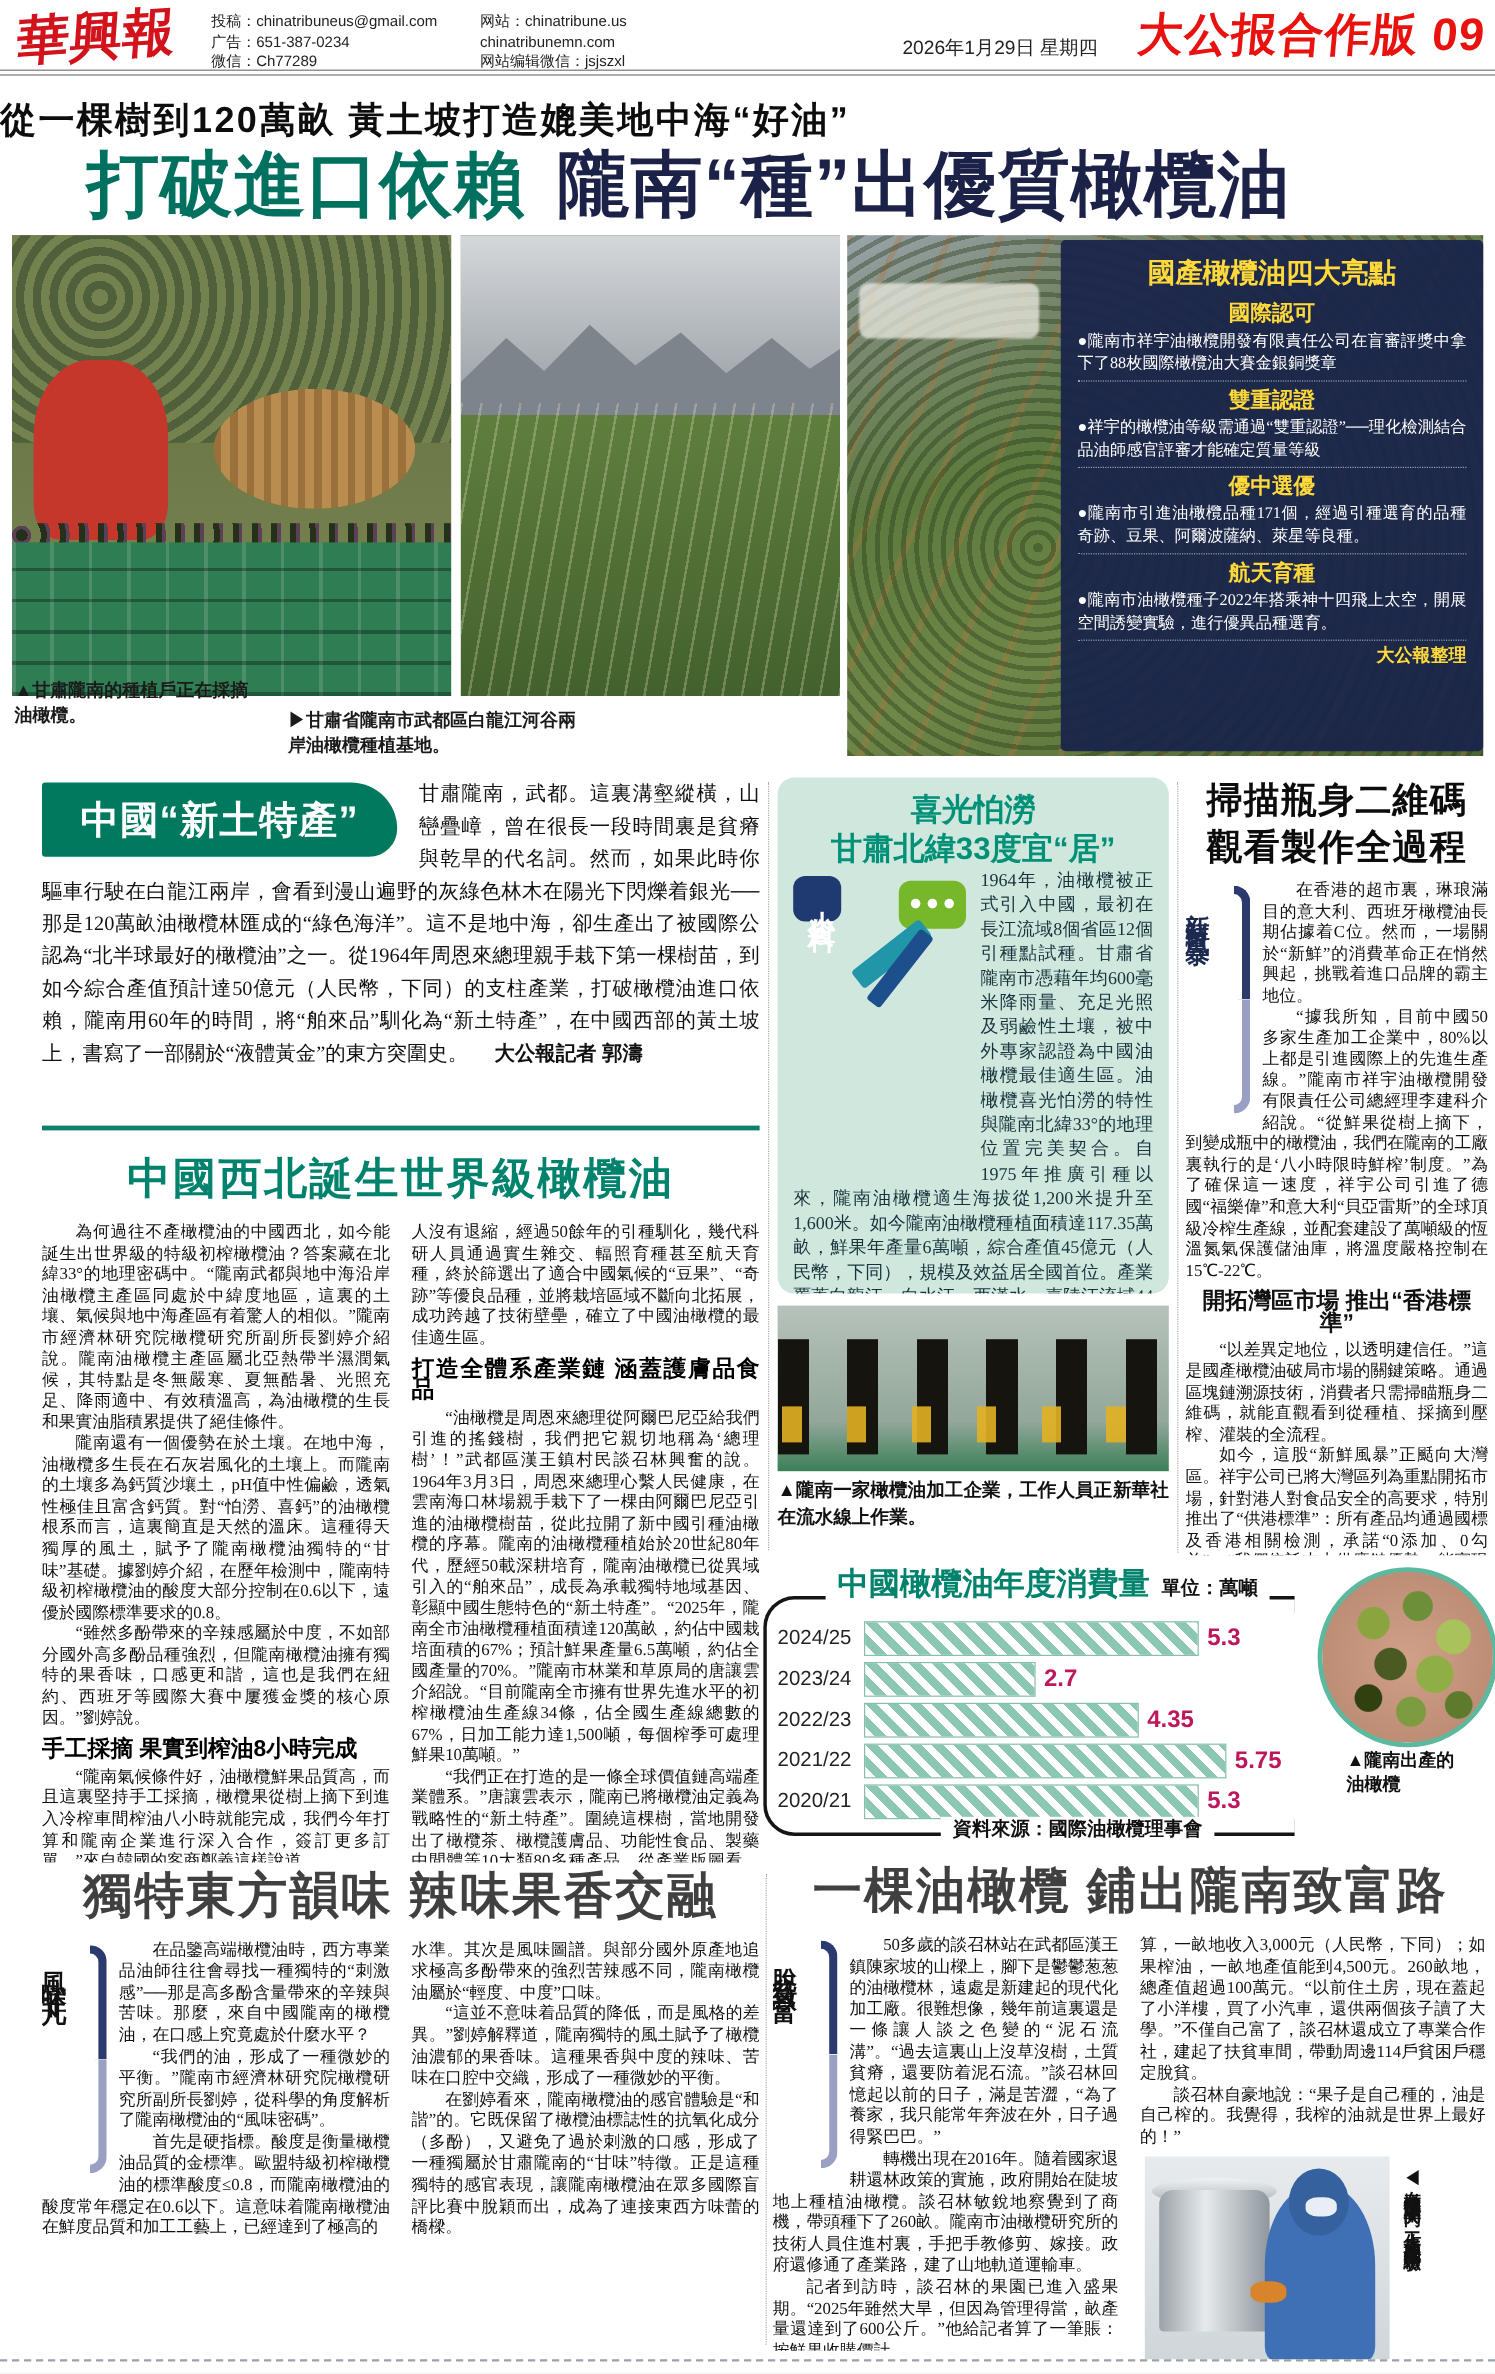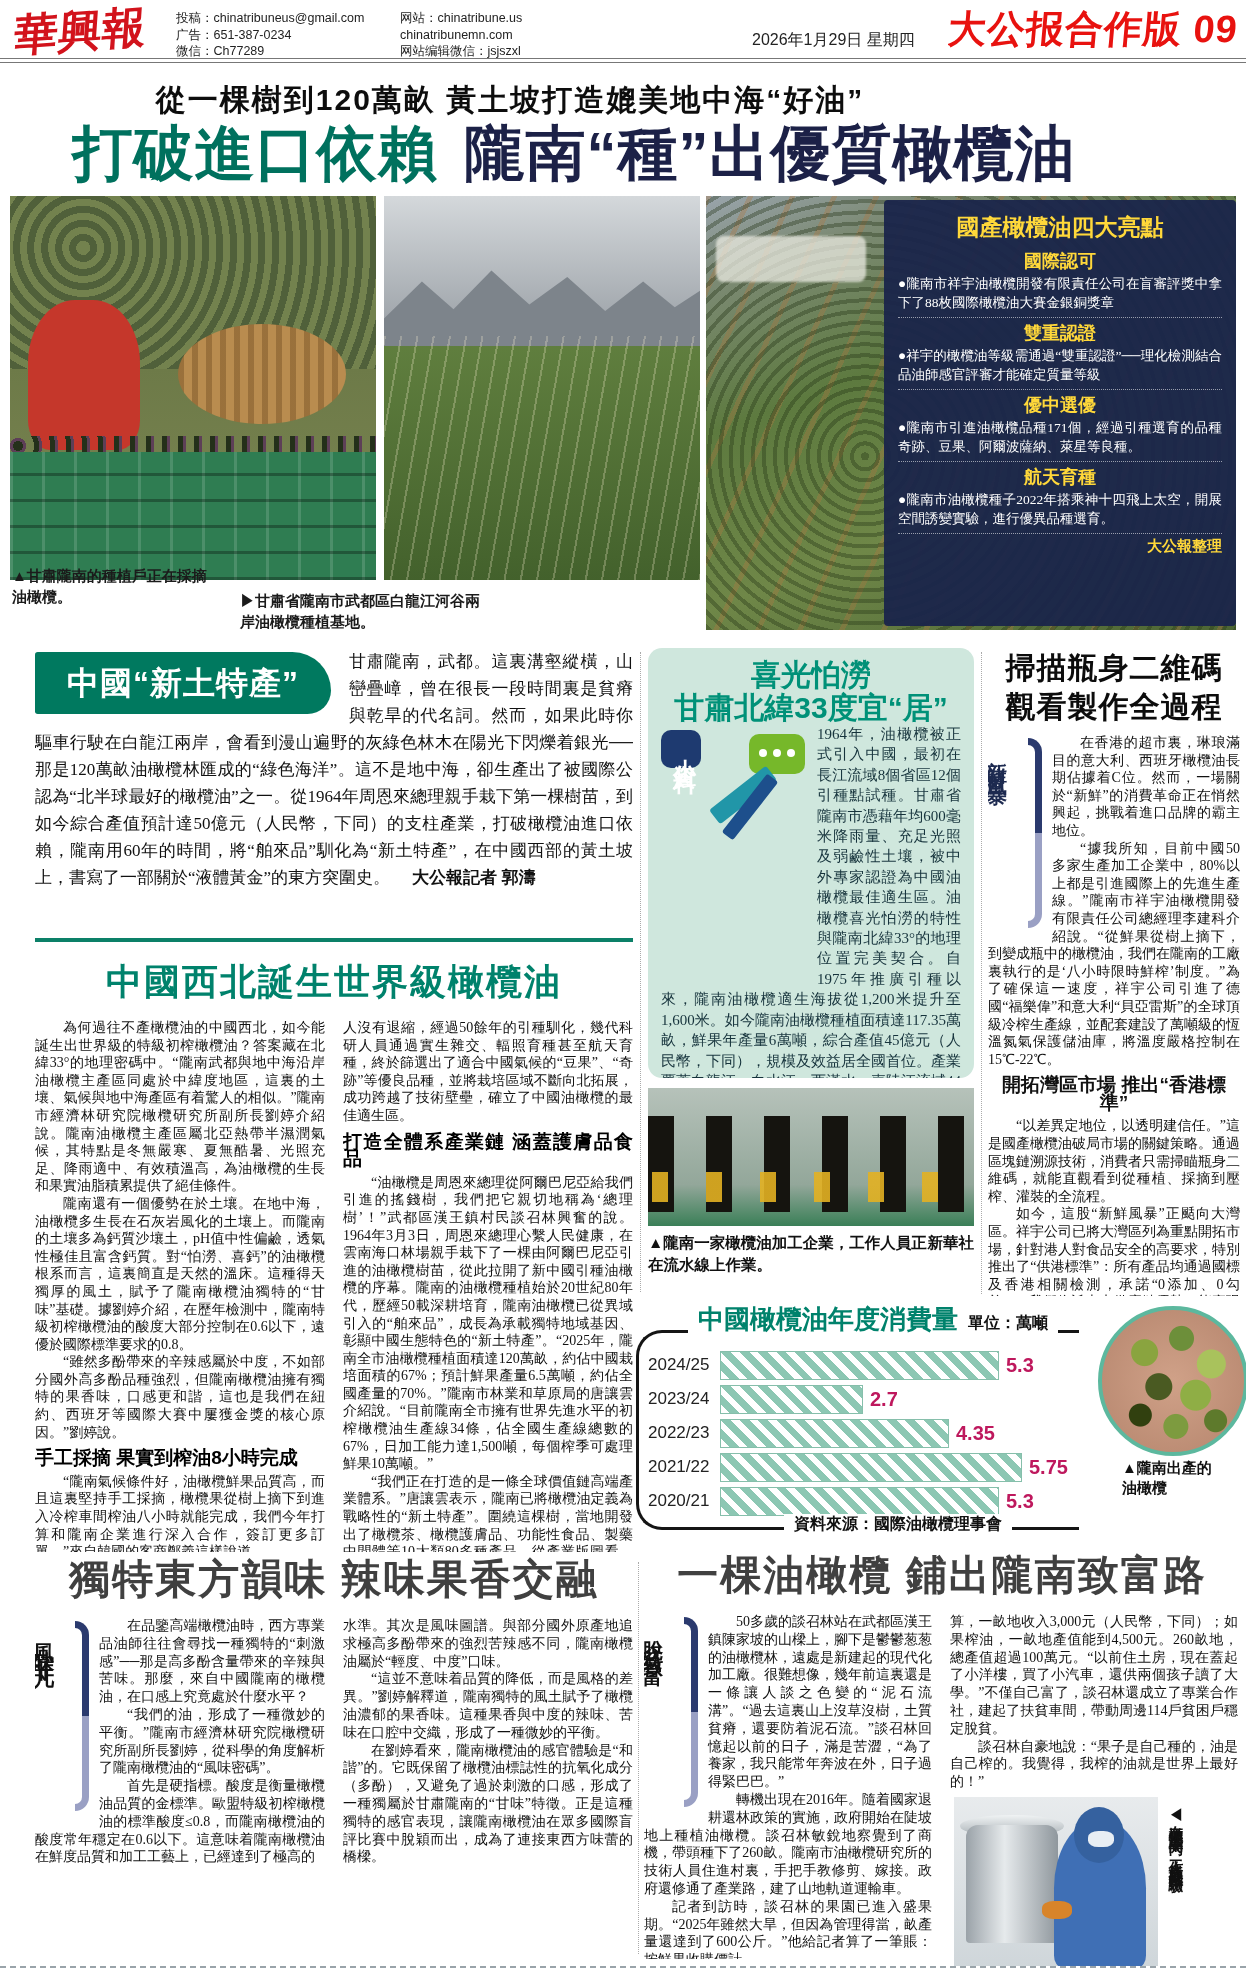--- a/index.html
+++ b/index.html
@@ -14,21 +14,21 @@
   .logo{left:14px;top:4px;width:160px;font-size:44px;line-height:52px;color:#d2131c;
         font-weight:bold;font-family:"DejaVu Serif",serif;transform:rotate(-4deg) skewX(-8deg);}
   .contact{top:10px;font-size:12.5px;line-height:16.5px;color:#222;font-family:"Liberation Sans",sans-serif;}
   .c1{left:176px;} .c2{left:400px;}
   .dateline{left:752px;top:30px;font-size:16px;color:#222;font-family:"Liberation Sans",sans-serif;}
   .edition{right:8px;top:4px;font-size:38px;font-weight:900;color:#e8120f;letter-spacing:1px;
            font-family:"Liberation Sans",sans-serif;transform:skewX(-5deg);}
   .header-rule{left:0;top:58px;width:1246px;height:3px;border-top:1px solid #777;border-bottom:1px solid #777;}
 
   
-  .kicker{left:16px;top:80px;width:988px;text-align:center;font-size:30px;font-weight:800;color:#0d0d0d;letter-spacing:2px;}
+  .kicker{left:0;top:80px;width:988px;text-align:left;font-size:30px;font-weight:800;color:#0d0d0d;letter-spacing:2px;}
   .mainline{left:0;top:114px;width:1148px;text-align:center;font-size:60px;font-weight:900;letter-spacing:1px;white-space:nowrap;}
   .mainline .t1{color:#00715e;} .mainline .t2{color:#1c2147;margin-left:26px;}
 
   
   .photo{overflow:hidden;}
   .photo1{left:10px;top:196px;width:366px;height:384px;background:linear-gradient(#5a6b3f,#6d7a48 45%,#7c8653);}
   .p1-trees{left:0;top:0;width:100%;height:45%;
      background:repeating-radial-gradient(circle at 20% 30%, #73824e 0 7px, #50603a 7px 14px);}
   .p1-person{left:18px;top:104px;width:112px;height:150px;background:#c5372b;border-radius:42% 42% 20% 20%;}
   .p1-basket{left:168px;top:128px;width:168px;height:100px;background:#b98c4f;border-radius:50%;
@@ -80,21 +80,21 @@
             font-family:"Liberation Sans",sans-serif;margin:6px 0 12px;}
   .cols{position:relative;}
   .colbox{position:absolute;top:0;width:290px;height:536px;overflow:hidden;font-size:14px;line-height:17.6px;}
   .colA{left:0;} .colB{left:308px;}
   .subhead{font-size:19px;font-weight:900;margin:8px 0 6px;text-indent:0;
            font-family:"Liberation Sans",sans-serif;color:#000;}
 
   
   .infobox{left:648px;top:648px;width:326px;height:430px;background:#cfe7dd;border-radius:14px;
            padding:10px 13px;box-sizing:border-box;overflow:hidden;}
-  .ib-title{font-size:30px;line-height:33px;font-weight:900;color:#009178;text-align:center;
+  .ib-title{font-size:26px;line-height:33px;font-weight:900;color:#009178;text-align:center;
             font-family:"Liberation Sans",sans-serif;}
   .ib-float{float:left;width:148px;height:248px;position:relative;margin-right:8px;}
   .ib-label{position:absolute;left:0;top:6px;width:40px;padding:10px 0;background:#1e3a70;border-radius:10px;
      color:#fff;font-size:23px;font-weight:800;writing-mode:vertical-rl;text-orientation:upright;
      letter-spacing:6px;display:flex;justify-content:center;font-family:"Liberation Sans",sans-serif;}
   .ib-icon{position:absolute;left:48px;top:10px;width:96px;height:120px;}
   .ib-bubble{position:absolute;right:0;top:0;width:56px;height:40px;background:#76b82a;border-radius:10px;}
   .ib-bubble:after{content:"";position:absolute;left:10px;top:15px;width:8px;height:8px;border-radius:50%;
      background:#fff;box-shadow:14px 0 0 #fff,28px 0 0 #fff;}
   .ib-toolA{position:absolute;left:-2px;top:52px;width:72px;height:18px;background:#2196a8;

